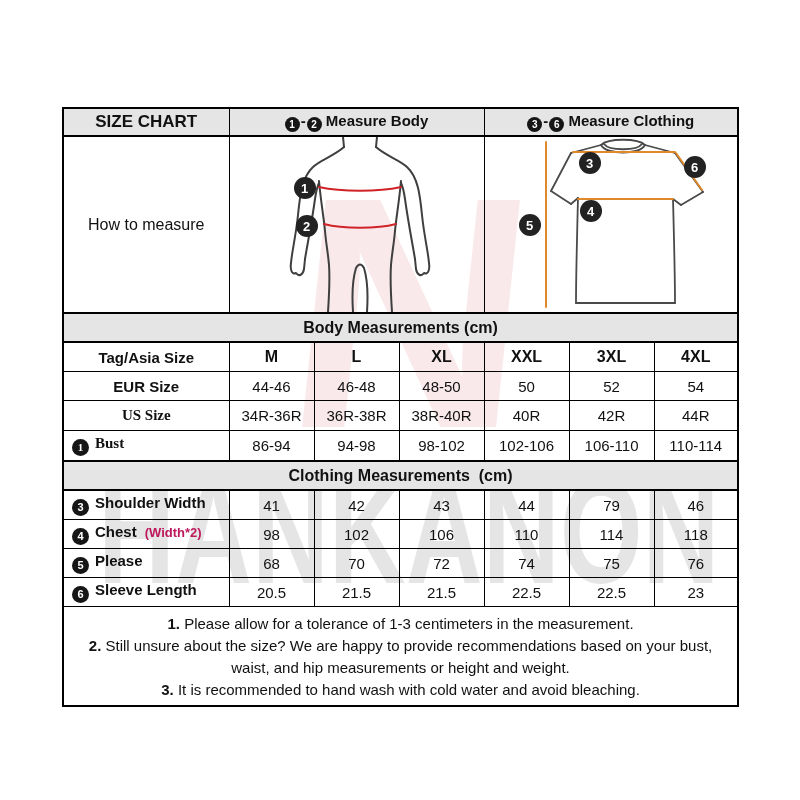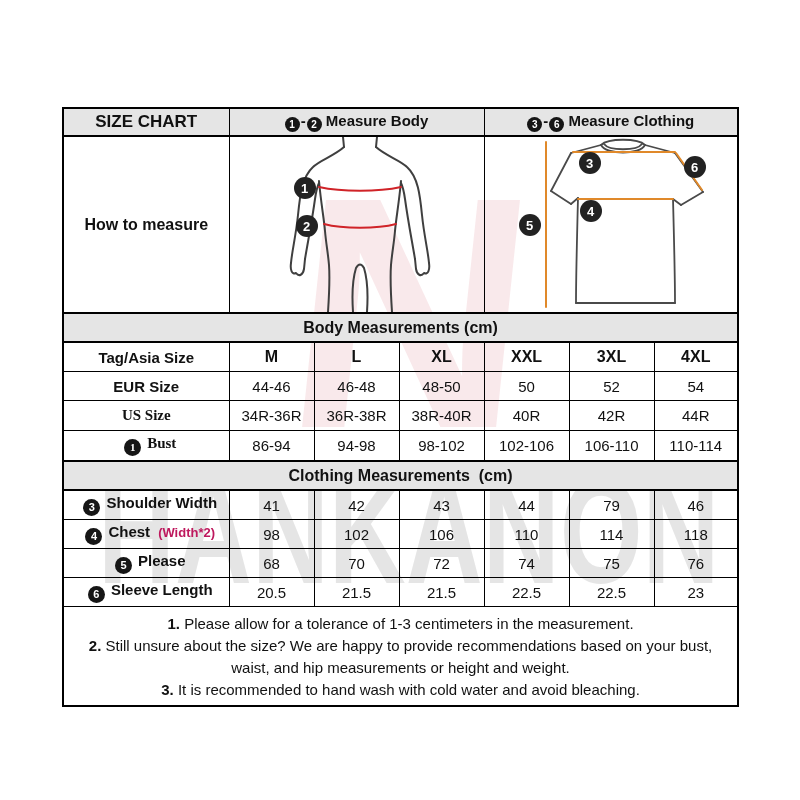--- a/index.html
+++ b/index.html
@@ -25,27 +25,27 @@
     border:2px solid #000;background:transparent;
   }
   td,th{border:1px solid #000;padding:0;text-align:center;vertical-align:middle;overflow:hidden;}
   .gray{background:#e5e5e5;}
   tr.hdr th{height:26px;font-size:17px;font-weight:bold;border-bottom-width:2px;}
   tr.hdr th.measure{font-size:15px;}
   tr.banner td{height:27px;font-size:16px;font-weight:bold;border-top-width:2px;border-bottom-width:2px;white-space:pre-wrap;}
   tr.mrow td{height:28px;font-size:15px;}
   tr.mrow td.tall{height:29px;font-family:Liberation Serif, serif;}
   .bold{font-weight:bold;}
-  td.lbl-left{text-align:center;padding-left:8px;font-weight:bold;}
+  td.lbl-left{text-align:left;padding-left:8px;font-weight:bold;}
   td.notes{
     height:86px;text-align:center;vertical-align:top;padding:6px 8px 4px 8px;
     font-size:15px;line-height:22px;background:#fff;
   }
   .diagram-cell{height:175px;}
-  .howto{font-size:16px;font-weight:bold;margin-left:28px;}
+  .howto{font-size:16px;font-weight:normal;margin-left:28px;}
   .diagram{position:relative;width:100%;height:175px;}
   .diagram svg{position:absolute;left:0;top:0;}
   
   .circ{
     display:inline-flex;align-items:center;justify-content:center;
     width:17px;height:17px;border-radius:50%;background:#161616;color:#fff;
     font-size:11px;font-weight:bold;vertical-align:-3px;line-height:1;
   }
   .circ.sm{width:15px;height:15px;font-size:10px;vertical-align:-2px;}
   .hdr-dash{font-weight:bold;margin:0 1px;}

